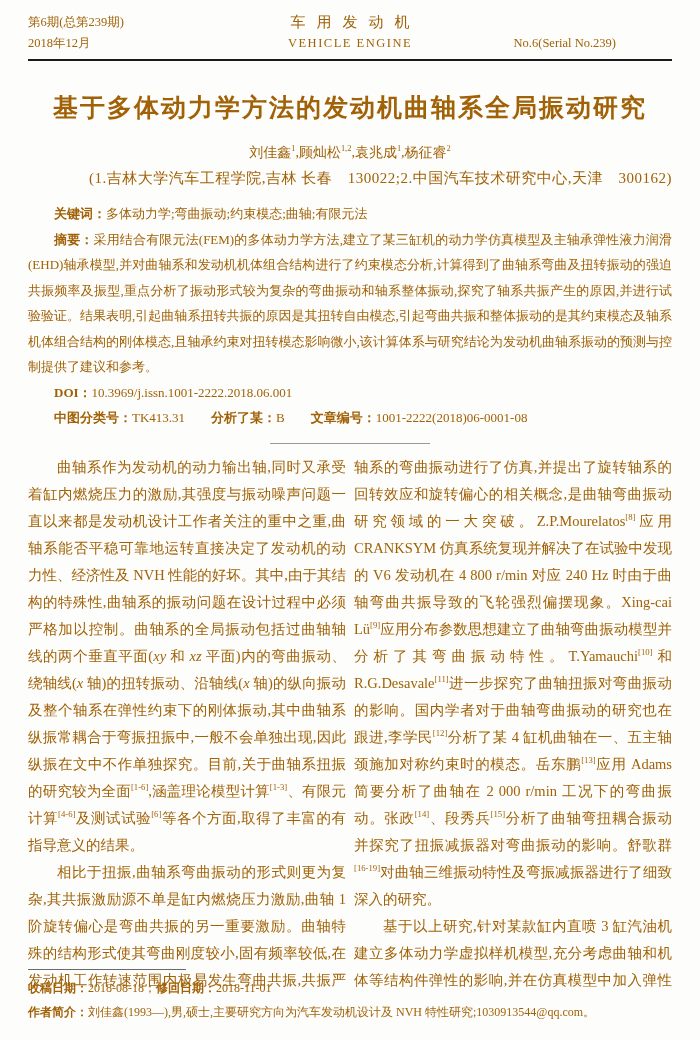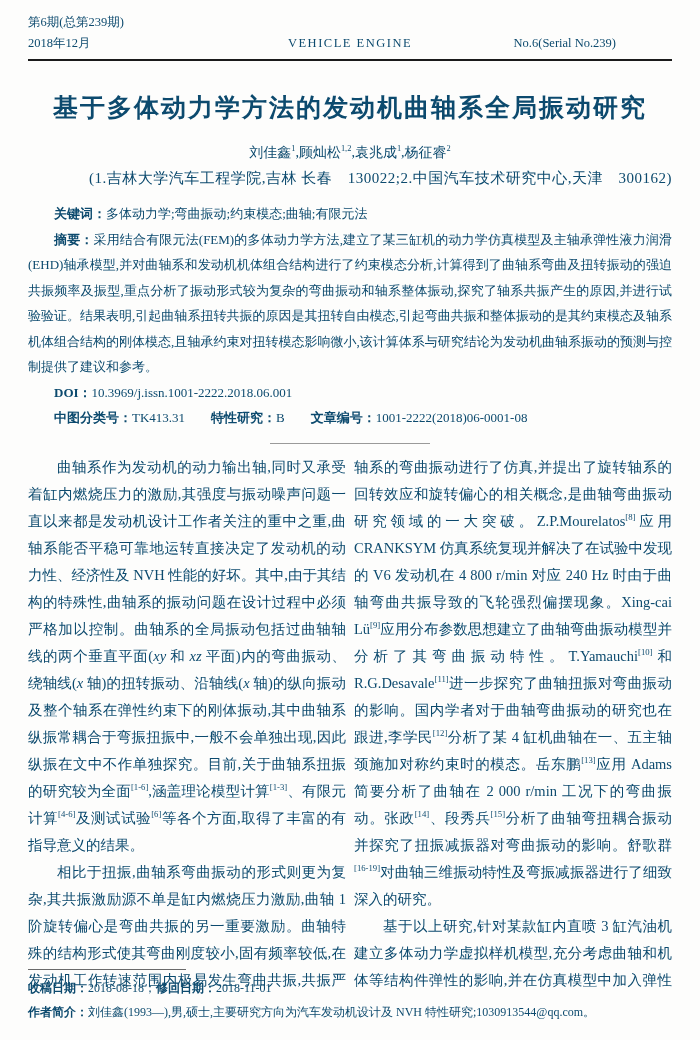--- a/index.html
+++ b/index.html
@@ -1,19 +1,19 @@
 <!DOCTYPE html>
 <html lang="zh"><head>
 <meta charset="utf-8">
 <style>
   * { box-sizing: border-box; }
   html, body { margin: 0; padding: 0; background: #e9e9e9; }
   .page {
     width: 700px; height: 1040px; margin: 0 auto; position: relative;
-    background: #fdfdfc; color: #0c4a6e; overflow: hidden;
+    background: #fdfdfc; color: #a16207; overflow: hidden;
     font-family: "Liberation Serif", "DejaVu Serif", serif;
     padding: 12px 28px 0 28px;
   }
   
   .jheader {
     display: flex; justify-content: space-between; align-items: flex-end;
     border-bottom: 2.5px solid #1b1b1b; padding-bottom: 5px;
     font-size: 12.5px; line-height: 21px;
   }
   .jheader .hcol { width: 33.3%; }
@@ -54,36 +54,37 @@
 <body>
 
 <div class="page">
 
   <div class="jheader">
     <div class="hcol h-left">
       <div>第6期(总第239期)</div>
       <div>2018年12月</div>
     </div>
     <div class="hcol h-center">
+      <div class="journal-cn">车用发动机</div>
       <div class="journal-en">VEHICLE ENGINE</div>
     </div>
     <div class="hcol h-right">
       <div>No.6(Serial No.239)</div>
     </div>
   </div>
 
   <h1 class="art-title" style="margin:30px 0 0 0;">基于多体动力学方法的发动机曲轴系全局振动研究</h1>
   <div class="authors"><span>刘佳鑫</span><sup>1</sup><span>,顾灿松</span><sup>1,2</sup><span>,袁兆成</span><sup>1</sup><span>,杨征睿</span><sup>2</sup></div>
   <div class="affiliation">(1.吉林大学汽车工程学院,吉林 长春　130022;2.中国汽车技术研究中心,天津　300162)</div>
 
   <div class="frontmatter">
     <p class="fm-indent"><b>关键词：</b><span>多体动力学;弯曲振动;约束模态;曲轴;有限元法</span></p>
     <p class="fm-indent"><b>摘要：</b><span>采用结合有限元法(FEM)的多体动力学方法,建立了某三缸机的动力学仿真模型及主轴承弹性液力润滑(EHD)轴承模型,并对曲轴系和发动机机体组合结构进行了约束模态分析,计算得到了曲轴系弯曲及扭转振动的强迫共振频率及振型,重点分析了振动形式较为复杂的弯曲振动和轴系整体振动,探究了轴系共振产生的原因,并进行试验验证。结果表明,引起曲轴系扭转共振的原因是其扭转自由模态,引起弯曲共振和整体振动的是其约束模态及轴系机体组合结构的刚体模态,且轴承约束对扭转模态影响微小,该计算体系与研究结论为发动机曲轴系振动的预测与控制提供了建议和参考。</span></p>
     <p class="fm-indent"><b>DOI：</b><span>10.3969/j.issn.1001-2222.2018.06.001</span></p>
-    <p class="fm-indent"><b>中图分类号：</b><span>TK413.31　　</span><b>特性研究：</b><span>B　　</span><b>文章编号：</b><span>1001-2222(2018)06-0001-08</span></p>
+    <p class="fm-indent"><b>中图分类号：</b><span>TK413.31　　</span><b>分析了某：</b><span>B　　</span><b>文章编号：</b><span>1001-2222(2018)06-0001-08</span></p>
   </div>
 
   <div class="divider-center"></div>
 
   <div class="columns">
     <div class="bodycol">
         <p class="para indent"><span>曲轴系作为发动机的动力输出轴,同时又承受着缸内燃烧压力的激励,其强度与振动噪声问题一直以来都是发动机设计工作者关注的重中之重,曲轴系能否平稳可靠地运转直接决定了发动机的动力性、经济性及 NVH 性能的好坏。其中,由于其结构的特殊性,曲轴系的振动问题在设计过程中必须严格加以控制。曲轴系的全局振动包括过曲轴轴线的两个垂直平面(</span><i>xy</i><span> 和 </span><i>xz</i><span> 平面)内的弯曲振动、绕轴线(</span><i>x</i><span> 轴)的扭转振动、沿轴线(</span><i>x</i><span> 轴)的纵向振动及整个轴系在弹性约束下的刚体振动,其中曲轴系纵振常耦合于弯振扭振中,一般不会单独出现,因此纵振在文中不作单独探究。目前,关于曲轴系扭振的研究较为全面</span><sup>[1-6]</sup><span>,涵盖理论模型计算</span><sup>[1-3]</sup><span>、有限元计算</span><sup>[4-6]</sup><span>及测试试验</span><sup>[6]</sup><span>等各个方面,取得了丰富的有指导意义的结果。</span></p>
         <p class="para indent"><span>相比于扭振,曲轴系弯曲振动的形式则更为复杂,其共振激励源不单是缸内燃烧压力激励,曲轴 1 阶旋转偏心是弯曲共振的另一重要激励。曲轴特殊的结构形式使其弯曲刚度较小,固有频率较低,在发动机工作转速范围内极易发生弯曲共振,共振严重时会导致轴承油膜形成困难、曲轴磨损加剧甚至曲轴断裂。然而对于曲轴系弯曲振动的研究以及共振成因的探究却相对较少。国外学者 Kouji Fujii</span></p>
       </div>
     <div class="bodycol">

